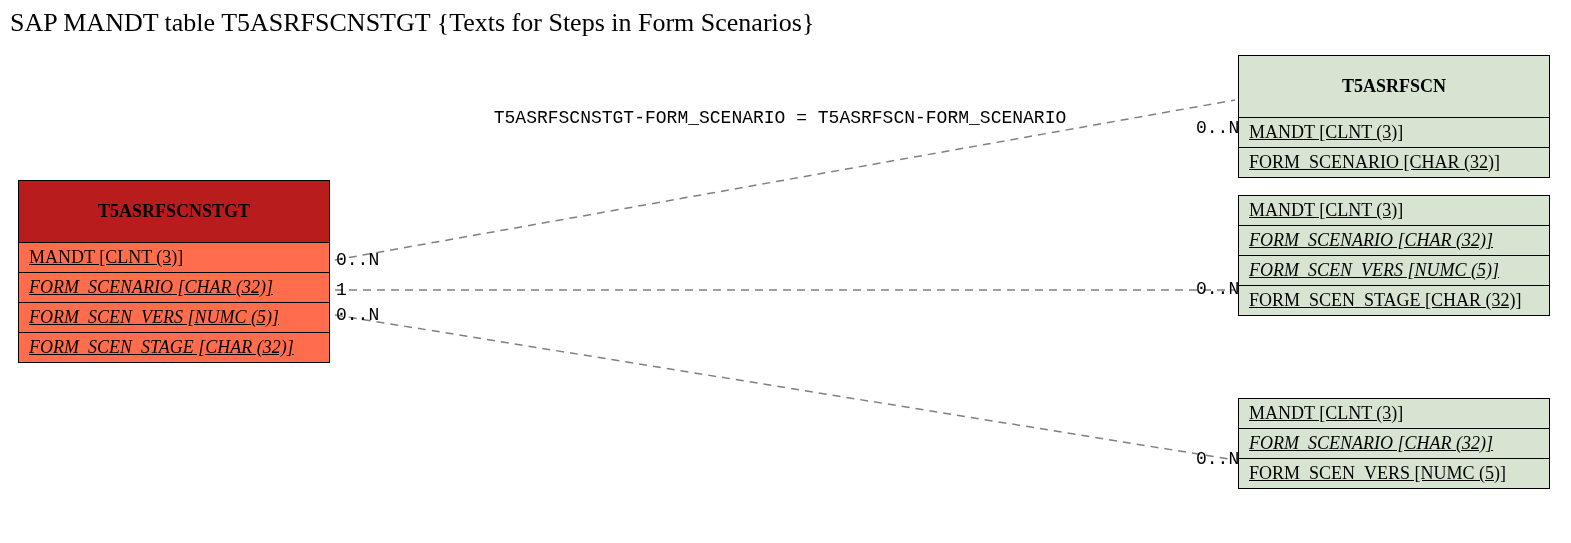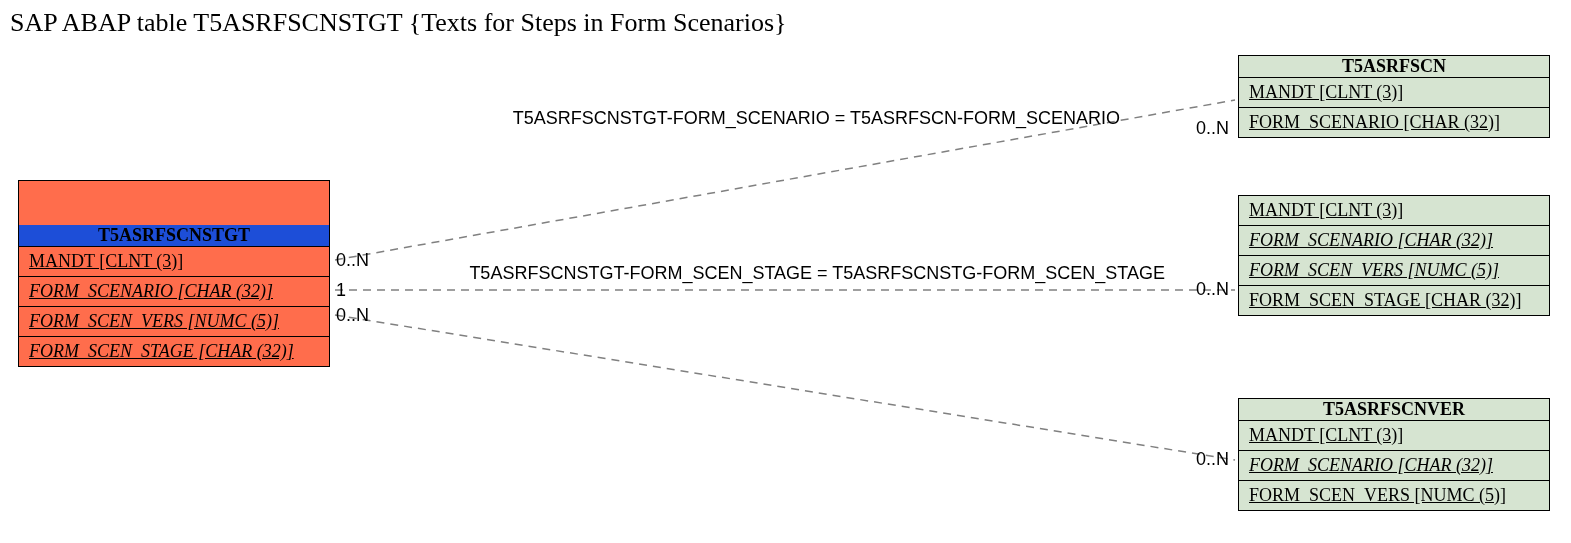--- a/index.html
+++ b/index.html
@@ -27,116 +27,113 @@
     height: 543px;
   }
   .entity {
     position: absolute;
     border: 1px solid #000;
     font-family: "Times New Roman", serif;
   }
   .entity .hdr {
     text-align: center;
     font-weight: bold;
-    padding: 0 10px;
+    padding: 20px 10px;
     border-bottom: 1px solid #000;
   }
   .entity .row {
     padding: 4px 10px;
     border-bottom: 1px solid #000;
     white-space: nowrap;
   }
   .entity .row:last-child {
     border-bottom: none;
   }
   .u { text-decoration: underline; }
   .ui { text-decoration: underline; font-style: italic; }
 
   
   .main-entity {
     background: #ff6d4c;
   }
   .main-entity .hdr {
-    background: #1d4ed8;
-    margin-top: 44px;
+    background: #b91c1c;
   }
   
   .rel-entity {
     background: #d6e4d1;
   }
   .rel-entity .hdr {
     background: #d6e4d1;
   }
 
   .card-label {
     position: absolute;
-    font-family: Liberation Sans, sans-serif;
+    font-family: Liberation Mono, monospace;
     font-size: 18px;
     white-space: nowrap;
   }
   .edge-label {
     position: absolute;
-    font-family: Liberation Sans, sans-serif;
+    font-family: Liberation Mono, monospace;
     font-size: 18px;
     white-space: nowrap;
-    text-align: right;
+    text-align: center;
   }
   svg.lines {
     position: absolute;
     left: 0;
     top: 0;
     width: 1571px;
     height: 543px;
     pointer-events: none;
   }
 </style>
 </head>
 <body>
 
 <div class="stage">
 
-  <div class="page-title">SAP ABAP table T5ASRFSCNSTGT {Texts for Steps in Form Scenarios}</div>
+  <div class="page-title">SAP MANDT table T5ASRFSCNSTGT {Texts for Steps in Form Scenarios}</div>
 
   <svg class="lines">
     <line x1="335" y1="260" x2="1235" y2="100" stroke="#808080" stroke-width="1.5" stroke-dasharray="8,6"></line>
     <line x1="335" y1="290" x2="1235" y2="290" stroke="#808080" stroke-width="1.5" stroke-dasharray="8,6"></line>
     <line x1="335" y1="315" x2="1235" y2="460" stroke="#808080" stroke-width="1.5" stroke-dasharray="8,6"></line>
   </svg>
 
   <div class="entity main-entity" style="left:18px; top:180px; width:310px;">
     <div class="hdr">T5ASRFSCNSTGT</div>
     <div class="row"><span class="u">MANDT [CLNT (3)]</span></div>
     <div class="row"><span class="ui">FORM_SCENARIO [CHAR (32)]</span></div>
     <div class="row"><span class="ui">FORM_SCEN_VERS [NUMC (5)]</span></div>
     <div class="row"><span class="ui">FORM_SCEN_STAGE [CHAR (32)]</span></div>
   </div>
 
   <div class="card-label" style="left:336px; top:250px;">0..N</div>
   <div class="card-label" style="left:336px; top:280px;">1</div>
   <div class="card-label" style="left:336px; top:305px;">0..N</div>
 
   <div class="edge-label" style="left:440px; top:108px; width:680px;">T5ASRFSCNSTGT-FORM_SCENARIO = T5ASRFSCN-FORM_SCENARIO</div>
-  <div class="edge-label" style="left:395px; top:263px; width:770px;">T5ASRFSCNSTGT-FORM_SCEN_STAGE = T5ASRFSCNSTG-FORM_SCEN_STAGE</div>
 
   <div class="card-label" style="left:1196px; top:118px;">0..N</div>
   <div class="entity rel-entity" style="left:1238px; top:55px; width:310px;">
     <div class="hdr">T5ASRFSCN</div>
     <div class="row"><span class="u">MANDT [CLNT (3)]</span></div>
     <div class="row"><span class="u">FORM_SCENARIO [CHAR (32)]</span></div>
   </div>
 
   <div class="card-label" style="left:1196px; top:279px;">0..N</div>
   <div class="entity rel-entity" style="left:1238px; top:195px; width:310px;">
     <div class="row"><span class="u">MANDT [CLNT (3)]</span></div>
     <div class="row"><span class="ui">FORM_SCENARIO [CHAR (32)]</span></div>
     <div class="row"><span class="ui">FORM_SCEN_VERS [NUMC (5)]</span></div>
     <div class="row"><span class="u">FORM_SCEN_STAGE [CHAR (32)]</span></div>
   </div>
 
   <div class="card-label" style="left:1196px; top:449px;">0..N</div>
   <div class="entity rel-entity" style="left:1238px; top:398px; width:310px;">
-    <div class="hdr">T5ASRFSCNVER</div>
     <div class="row"><span class="u">MANDT [CLNT (3)]</span></div>
     <div class="row"><span class="ui">FORM_SCENARIO [CHAR (32)]</span></div>
     <div class="row"><span class="u">FORM_SCEN_VERS [NUMC (5)]</span></div>
   </div>
 
 </div>
 
 </body></html>

